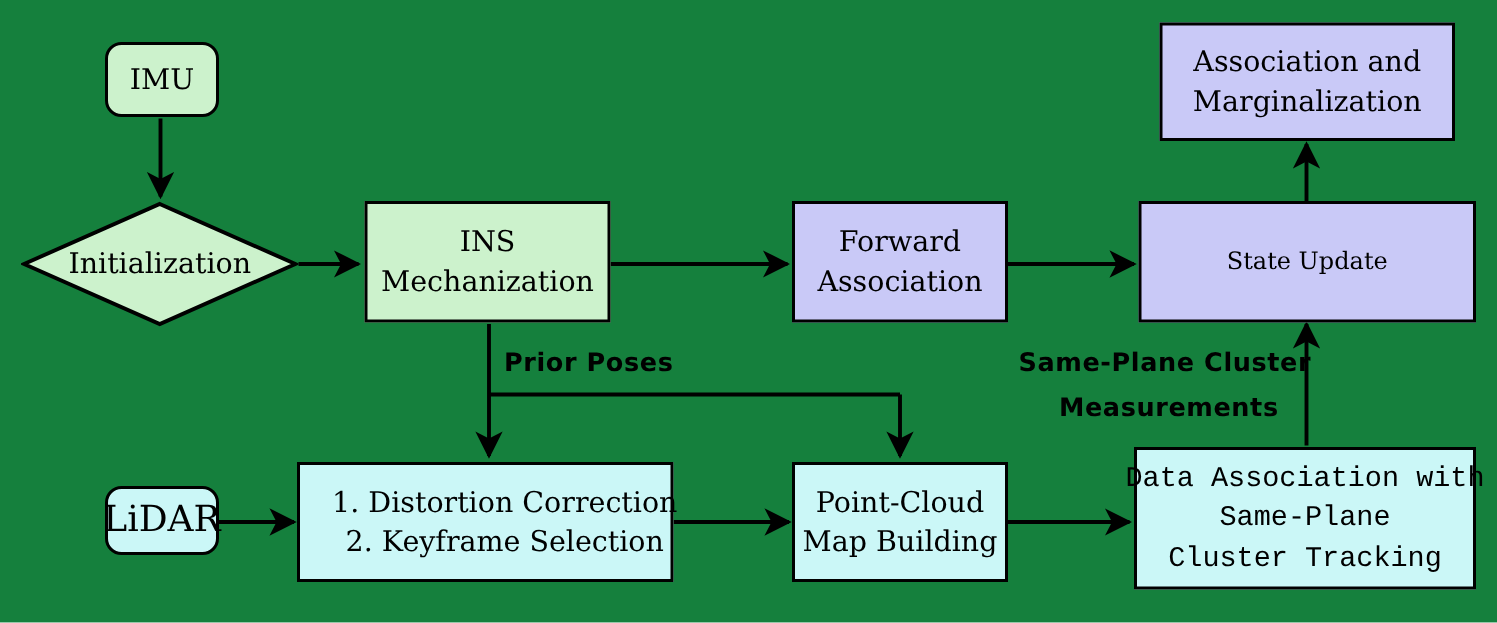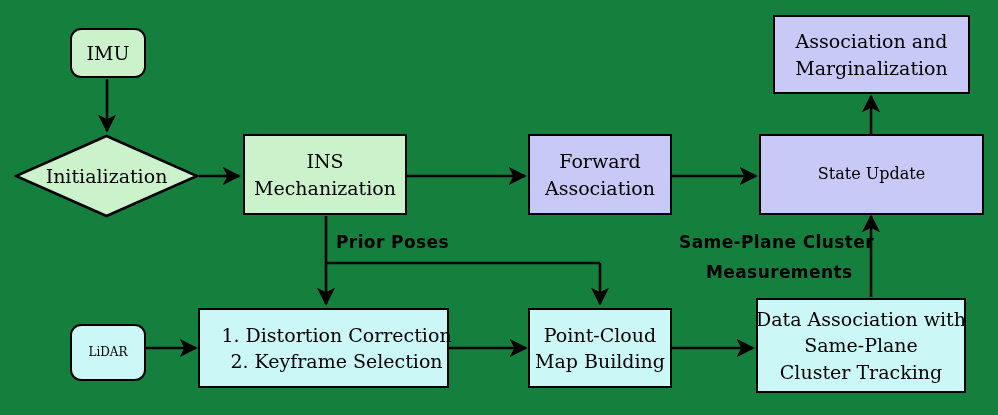--- a/index.html
+++ b/index.html
@@ -117,35 +117,35 @@
 
   <div class="node purple" style="left:759px; top:134px; width:225px; height:81px; font-size:16px;">
     <span class="line">State Update</span>
   </div>
 
   <div class="node purple" style="left:773px; top:15px; width:197px; height:79px; font-size:19px;">
     <span class="line">Association and</span>
     <span class="line">Marginalization</span>
   </div>
 
-  <div class="node rounded cyan" style="left:70px; top:324px; width:76px; height:57px; font-size:12px;">
+  <div class="node rounded cyan" style="left:70px; top:324px; width:76px; height:46px; font-size:24px;">
     <span class="line">LiDAR</span>
   </div>
 
   <div class="node cyan" style="left:198px; top:308px; width:251px; height:80px; font-size:19px; align-items:center; padding-left:26px;">
     <span class="line">1. Distortion Correction</span>
     <span class="line">2. Keyframe Selection</span>
   </div>
 
   <div class="node cyan" style="left:528px; top:308px; width:144px; height:80px; font-size:19px;">
     <span class="line">Point-Cloud</span>
     <span class="line">Map Building</span>
   </div>
 
-  <div class="node cyan" style="left:756px; top:298px; width:210px; height:95px; font-size:19px;">
+  <div class="node cyan" style="left:756px; top:298px; width:228px; height:95px; font-size:19px;font-family:Liberation Mono, monospace;">
     <span class="line">Data Association with</span>
     <span class="line">Same-Plane</span>
     <span class="line">Cluster Tracking</span>
   </div>
 
   <div class="edge-label" style="left:336px; top:232px; font-size:17px;">Prior Poses</div>
 
   <div class="edge-label" style="left:679px; top:232px; font-size:17px;">Same-Plane Cluster</div>
 
   <div class="edge-label" style="left:706px; top:262px; font-size:17px;">Measurements</div>

